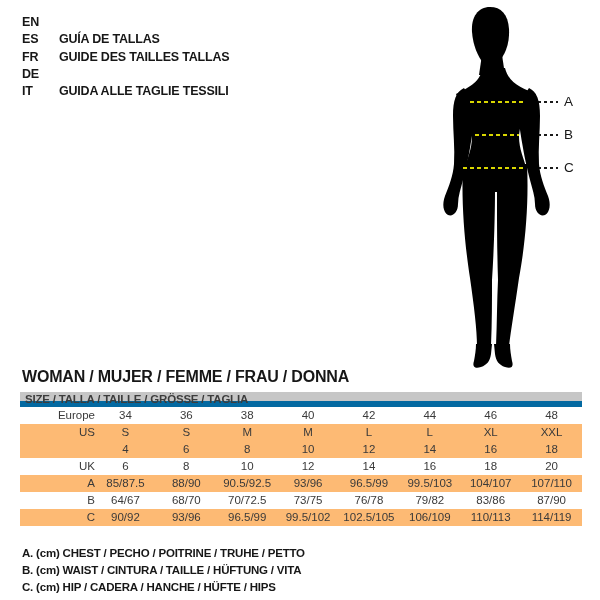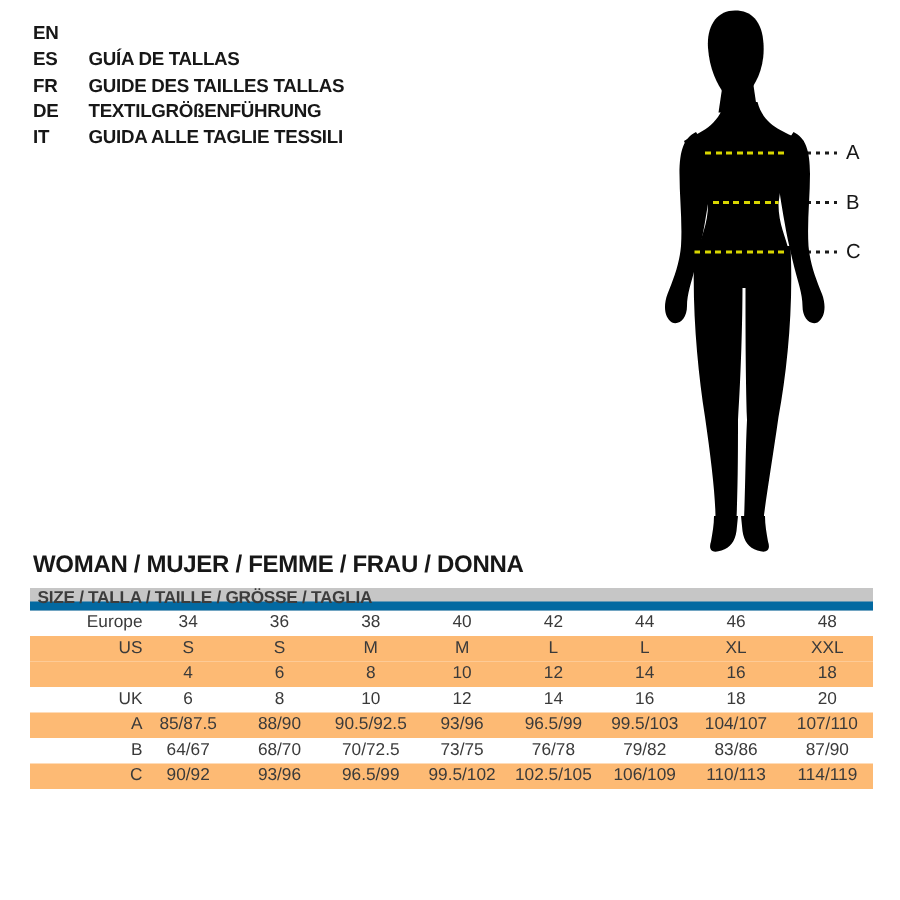--- a/index.html
+++ b/index.html
@@ -63,21 +63,20 @@
     <div class="lang-row">
       <span class="lang-code">ES</span>
       <span class="lang-text">GUÍA DE TALLAS</span>
     </div>
     <div class="lang-row">
       <span class="lang-code">FR</span>
       <span class="lang-text">GUIDE DES TAILLES TALLAS</span>
     </div>
     <div class="lang-row">
       <span class="lang-code">DE</span>
-      <span class="lang-text">TEXTILGRÖßENFÜHRUNG</span>
     </div>
     <div class="lang-row">
       <span class="lang-code">IT</span>
       <span class="lang-text">GUIDA ALLE TAGLIE TESSILI</span>
     </div>
   </div>
 
   <div class="dline la"></div>
   <div class="dline lb"></div>
   <div class="dline lc"></div>
@@ -182,14 +181,19 @@
           <span class="tcell">96.5/99</span>
           <span class="tcell">99.5/102</span>
           <span class="tcell">102.5/105</span>
           <span class="tcell">106/109</span>
           <span class="tcell">110/113</span>
           <span class="tcell">114/119</span>
         </div>
       </div>
   </div>
 
+  <div class="legend">
+    <div class="legend-line">A. (cm) CHEST / PECHO / POITRINE / TRUHE / PETTO</div>
+    <div class="legend-line">B. (cm) WAIST / CINTURA / TAILLE / HÜFTUNG / VITA</div>
+    <div class="legend-line">C. (cm) HIP / CADERA / HANCHE / HÜFTE / HIPS</div>
+  </div>
 
 </div>
 
 </body></html>

